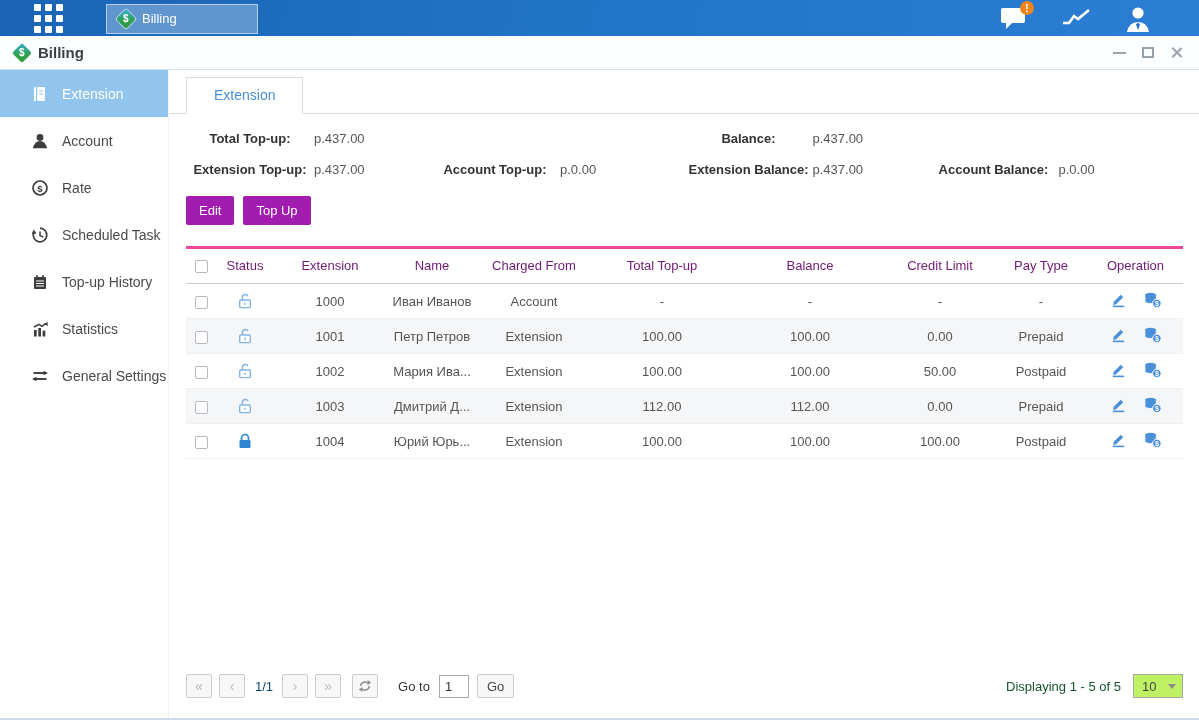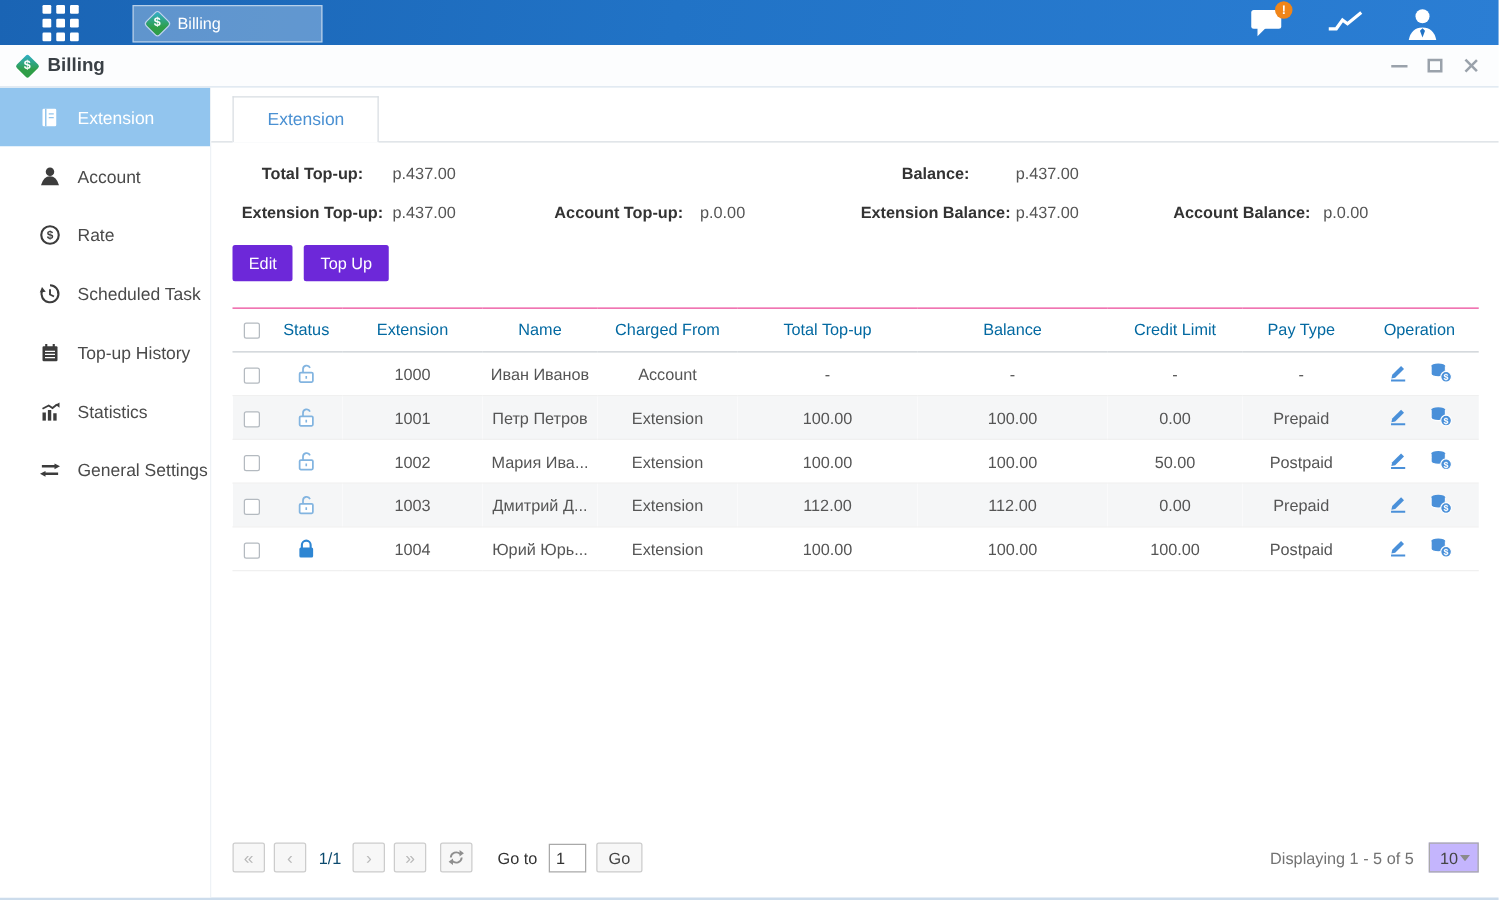--- a/index.html
+++ b/index.html
@@ -43,42 +43,42 @@
   .tabstrip { height:44px; flex:none; display:flex; align-items:flex-end; padding-left:17px; border-bottom:1px solid #d8dde2; background:#fff; }
   .tab { height:37px; line-height:35px; padding:0 27px; border:1px solid #d8dde2; border-bottom:1px solid #fff; margin-bottom:-1px; color:#4a90d2; font-size:14px; background:#fff; cursor:pointer; }
 
   .content { flex:1; display:flex; flex-direction:column; padding:17px 16px 0 17px; min-height:0; }
   .summary { display:flex; flex:none; }
   .sum-half { width:50%; display:grid; grid-template-columns:128px 116px 130px 1fr; grid-row-gap:16px; align-items:center; font-size:13px; }
   .sum-label { font-weight:bold; color:#333; white-space:nowrap;text-align:center; }
   .sum-value { color:#555; }
 
   .actions { margin-top:19px; display:flex; gap:9px; flex:none; }
-  .btn-primary { background:#6d28d9; color:#fff; font-size:13px; border:none; border-radius:2px; padding:7px 13px; cursor:pointer; font-family:inherit; }
+  .btn-primary { background:#a21caf; color:#fff; font-size:13px; border:none; border-radius:2px; padding:7px 13px; cursor:pointer; font-family:inherit; }
 
   table { margin-top:21px; width:100%; border-collapse:collapse; font-size:13px; color:#555; table-layout:fixed; flex:none; }
-  thead th { font-weight:normal; color:#0369a1; padding:9px 2px 10px; border-top:1px solid #ec4899; border-bottom:1px solid #c8cdd2; text-align:center; white-space:nowrap; }
+  thead th { font-weight:normal; color:#701a75; padding:9px 2px 10px; border-top:3px solid #ec4899; border-bottom:1px solid #c8cdd2; text-align:center; white-space:nowrap; }
   tbody td { padding:0 2px; height:35px; text-align:center; white-space:nowrap; overflow:hidden; }
   tbody tr { border-bottom:1px solid #f0f0f0; }
   tbody tr:nth-child(even) { background:#f5f6f7; }
   .checkbox { width:13px; height:13px; border:1px solid #b4bac0; border-radius:2px; background:#fff; display:inline-block; vertical-align:middle; cursor:pointer; }
   .op-icon { display:inline-block; margin:0 8px; cursor:pointer; vertical-align:middle; }
   .lock { display:inline-block; vertical-align:middle; }
 
   
   .pagination { margin-top:auto; flex:none; display:flex; align-items:center; height:58px; padding-bottom:6px; }
   .pg-btn { min-width:26px; height:24px; border:1px solid #ccc; background:#f7f7f7; border-radius:2px; color:#b9b9b9; font-size:14px; display:flex; align-items:center; justify-content:center; margin-right:7px; cursor:pointer; }
   .pg-label { margin:0 9px 0 3px; color:#0c4a6e; font-size:13px; }
   .pg-refresh { margin-left:4px; }
   .goto-label { margin-left:13px; margin-right:9px; color:#333; font-size:13px; }
   .goto-input { width:30px; height:23px; border:1px solid #a9a9a9; font-size:13px; padding-left:5px; font-family:inherit; color:#333; margin-right:8px; }
   .go-btn { color:#444; font-size:13px; padding:0 9px; }
   .pg-right { margin-left:auto; display:flex; align-items:center; gap:12px; }
-  .displaying { font-size:13px; color:#737373; }
-  .page-size { width:40px; height:24px; border:1px solid #a9a9a9; background:#c4b5fd; display:flex; align-items:center; padding-left:8px; font-size:13px; color:#444; cursor:pointer; }
+  .displaying { font-size:13px; color:#14532d; }
+  .page-size { width:50px; height:24px; border:1px solid #a9a9a9; background:#bef264; display:flex; align-items:center; padding-left:8px; font-size:13px; color:#444; cursor:pointer; }
   .tri-down { margin-left:auto; margin-right:6px; width:0; height:0; border-left:4px solid transparent; border-right:4px solid transparent; border-top:5px solid #8a8a8a; }
 </style>
 </head>
 <body>
 
 <div class="app">
 
   <div class="topbar">
     <div class="apps-grid">
       <i></i>

